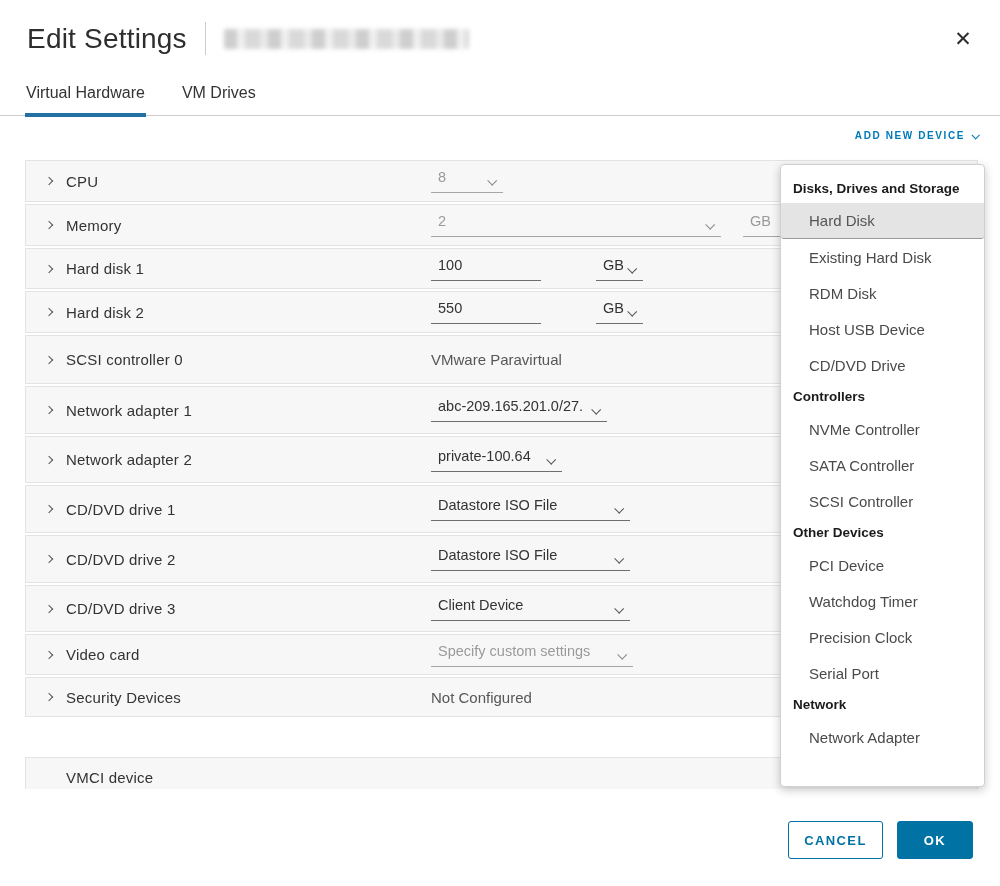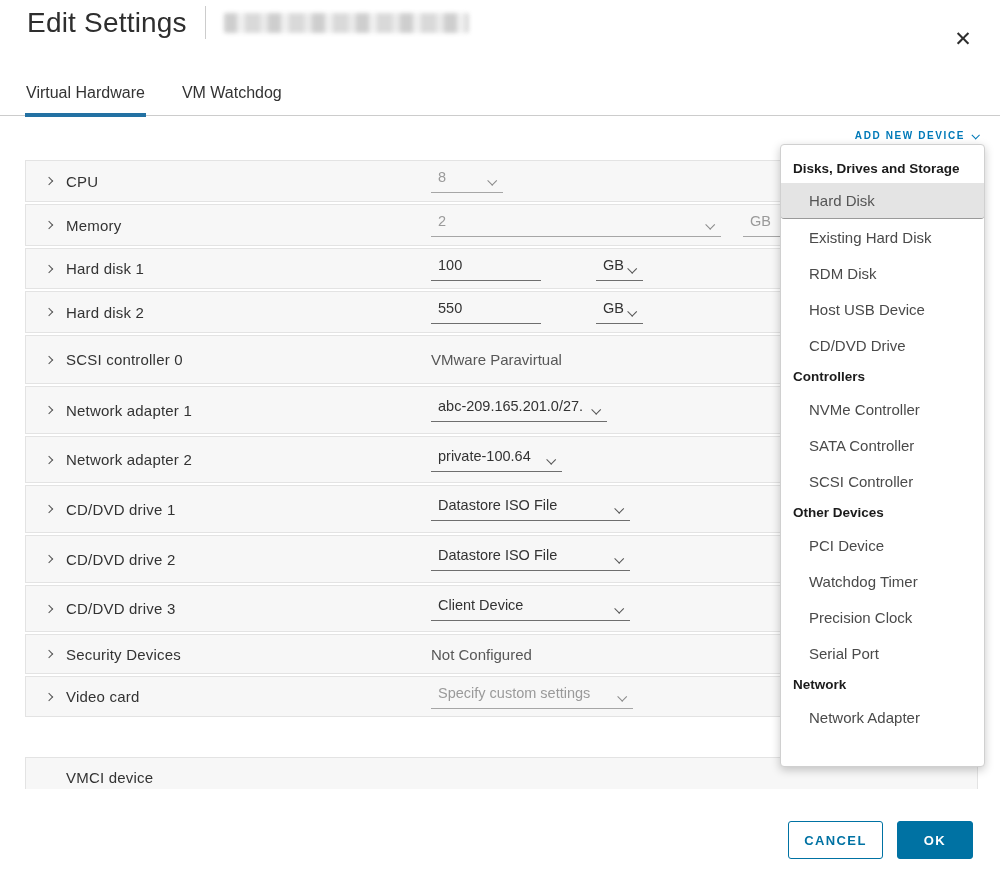--- a/index.html
+++ b/index.html
@@ -8,21 +8,21 @@
     --underline:#6e6e6e; --underline-muted:#a6a6a6; --sel-bg:#e4e4e4;
   }
   *{box-sizing:border-box; margin:0; padding:0;}
   html,body{width:1000px; height:886px;}
   body{
     background:#fff; position:relative; overflow:hidden;
     font-family:"Liberation Sans","DejaVu Sans",sans-serif; color:var(--text);
   }
 
   
-  .dialog-header{position:absolute; left:27px; top:6px; display:flex; align-items:center;}
+  .dialog-header{position:absolute; left:27px; top:22px; display:flex; align-items:center;}
   .dialog-title{font-size:28px; font-weight:400; letter-spacing:.2px; color:#2e2e2e;}
   .title-divider{width:1px; height:33px; background:#ccc; margin:0 18px;}
   .vm-name-redacted{
     width:245px; height:20px; border-radius:2px;
     background:
       repeating-linear-gradient(90deg,#c6c6c6 0 13px,#ededed 13px 21px,#d3d3d3 21px 36px,#e6e6e6 36px 44px),
       linear-gradient(#dcdcdc,#dcdcdc);
     filter:blur(2.2px); opacity:.85;
   }
   .close-btn{position:absolute; right:24px; top:26px; width:26px; height:26px;
@@ -62,21 +62,21 @@
   .w-cpu{width:72px;}   .w-mem{width:290px;}
   .w-net1{width:176px;} .w-net2{width:131px;}
   .w-cd{width:199px;}   .w-video{width:202px;}
   .w-unit{width:47px; margin-left:55px;}
   .w-unitplain{width:48px; margin-left:22px;}
   .inp{display:inline-flex; border-bottom:1px solid var(--underline);
     padding:0 7px 7px 7px; width:110px; cursor:text;}
   .inp .inp-text{font-size:14.5px; color:#333;}
 
   
-  .device-menu{position:absolute; left:780px; top:144px; width:205px; height:623px;
+  .device-menu{position:absolute; left:780px; top:164px; width:205px; height:623px;
     background:#fff; border:1px solid #d0d0d0; border-radius:4px;
     box-shadow:0 3px 10px rgba(0,0,0,.22); padding-top:10px; z-index:10; overflow:hidden;}
   .menu-group-header{font-size:13.5px; font-weight:700; color:#1b1b1b; padding:6px 12px 7px 12px;
     height:28px;}
   .menu-item{font-size:15px; color:#4a4a4a; padding:8px 12px 8px 28px; height:36px;
     cursor:pointer; display:flex; align-items:center;}
   .menu-item.selected{background:var(--sel-bg); border-bottom:1px solid #9a9a9a;
     color:#555; border-radius:0 0 3px 3px;}
 
   
@@ -91,21 +91,21 @@
 
 <div class="dialog-header">
   <span class="dialog-title">Edit Settings</span>
   <span class="title-divider"></span>
   <span class="vm-name-redacted"></span>
 </div>
 <div class="close-btn">✕</div>
 
 <div class="tabs">
   <div class="tab active">Virtual Hardware</div>
-  <div class="tab">VM Watchdog</div>
+  <div class="tab">VM Drives</div>
 </div>
 
 <div class="add-device">
   <span>ADD NEW DEVICE</span>
   <span class="caret blue"></span>
 </div>
 
 <div class="hw-table">
     <div class="hw-row" style="height: 42px;">
       <span class="expander">
@@ -226,39 +226,39 @@
         <span class="exp-caret"></span>
       </span>
       <span class="hw-label">CD/DVD drive 3</span>
       <div class="hw-value">
         <div class="sel w-cd">
           <span class="sel-text">Client Device</span>
           <span class="caret"></span>
         </div>
       </div>
     </div>
-    <div class="hw-row" style="height: 40px;">
-      <span class="expander">
-        <span class="exp-caret"></span>
-      </span>
-      <span class="hw-label">Security Devices</span>
-      <div class="hw-value">
-        <span class="value-text">Not Configured</span>
-      </div>
-    </div>
     <div class="hw-row" style="height: 41px;">
       <span class="expander">
         <span class="exp-caret"></span>
       </span>
       <span class="hw-label">Video card</span>
       <div class="hw-value">
         <div class="sel w-video muted">
           <span class="sel-text">Specify custom settings</span>
           <span class="caret"></span>
         </div>
+      </div>
+    </div>
+    <div class="hw-row" style="height: 40px;">
+      <span class="expander">
+        <span class="exp-caret"></span>
+      </span>
+      <span class="hw-label">Security Devices</span>
+      <div class="hw-value">
+        <span class="value-text">Not Configured</span>
       </div>
     </div>
     <div class="hw-row" style="height: 41px; margin-top: 40px;">
       <span class="expander"></span>
       <span class="hw-label">VMCI device</span>
       <div class="hw-value"></div>
     </div>
     <div class="hw-row" style="height: 54px;">
       <span class="expander">
         <span class="exp-caret"></span>

